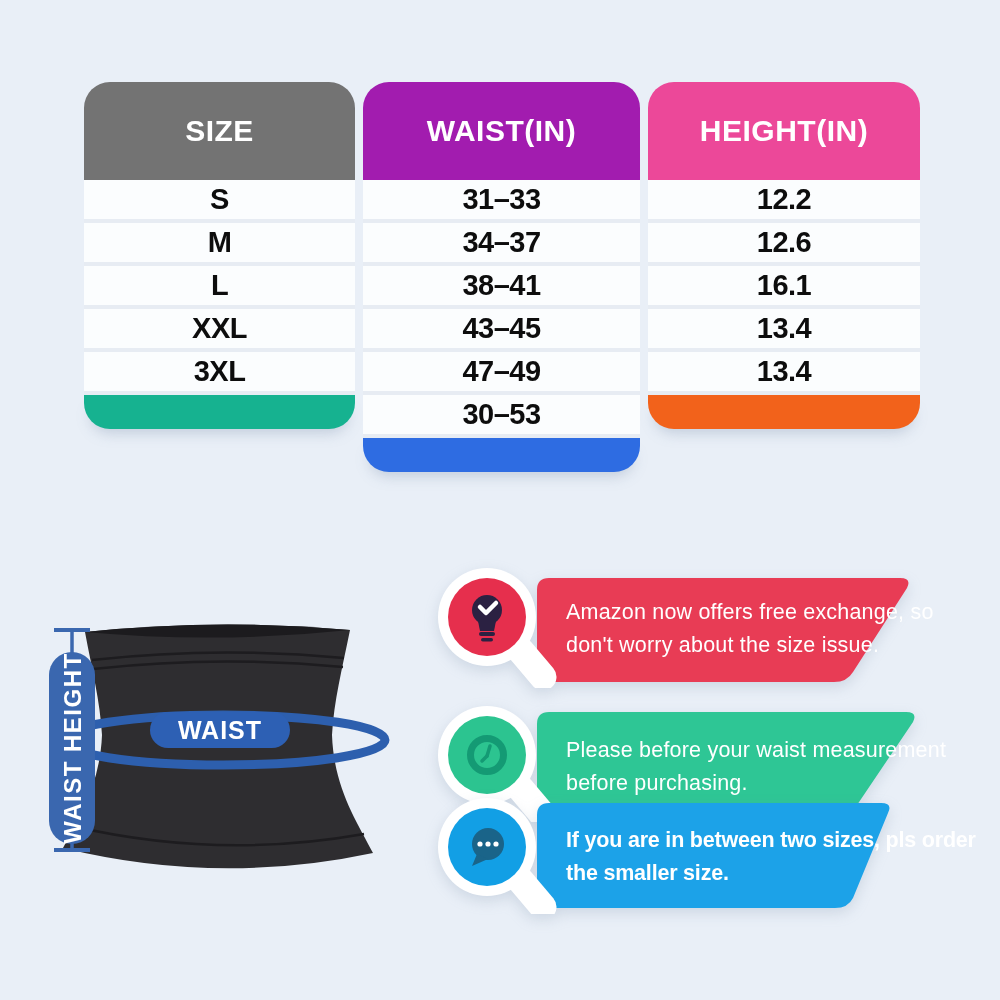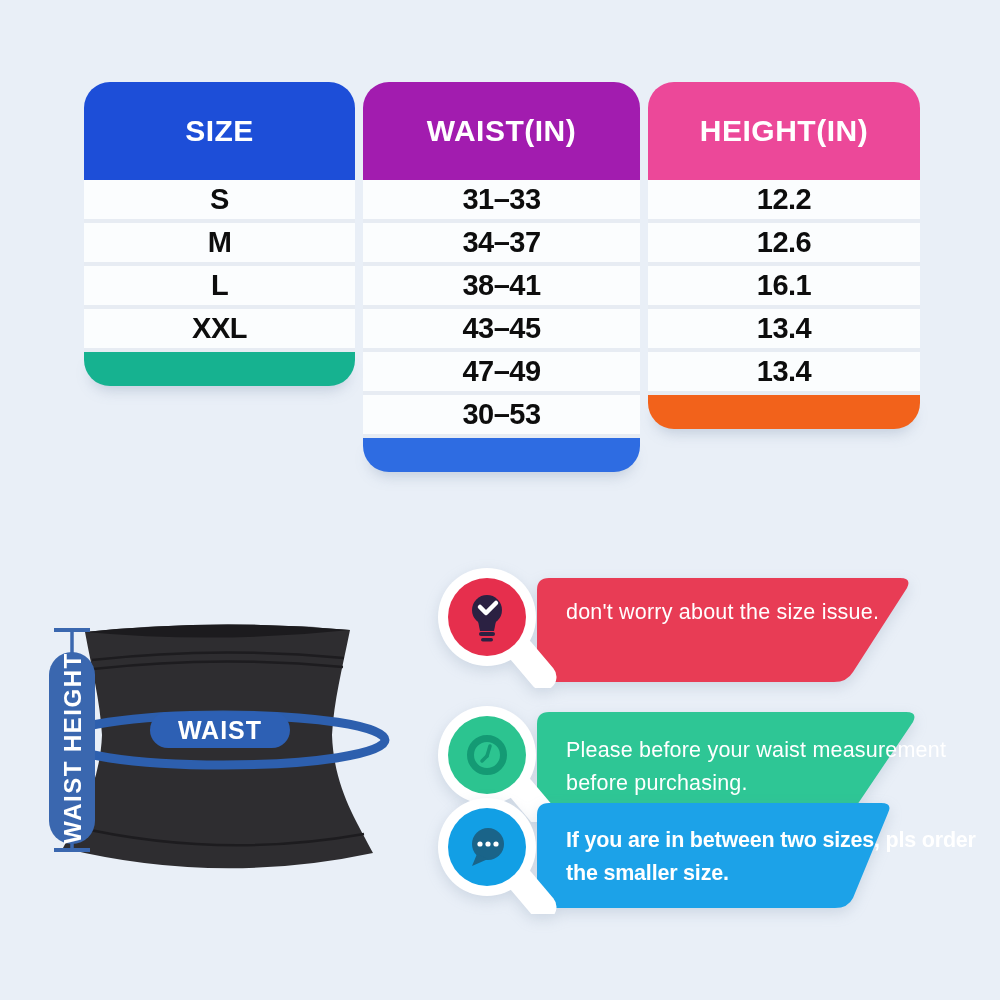--- a/index.html
+++ b/index.html
@@ -14,21 +14,21 @@
   .size-table {
     position:absolute; left:84px; top:82px; width:836px;
     display:grid; grid-template-columns:271px 277px 272px; column-gap:8px;
   }
   .col { display:flex; flex-direction:column; }
   .col-header {
     height:98px; border-radius:26px 26px 0 0;
     display:flex; align-items:center; justify-content:center;
     color:#ffffff; font-size:30px; font-weight:700; letter-spacing:.5px;
   }
-  .col-header.green { background:#1d4ed8; }
+  .col-header.green { background:#737373; }
   .col-header.blue  { background:#a21caf; }
   .col-header.orange{ background:#ec4899; }
   .rowcell {
     height:43px; border-bottom:4px solid #e7ecf3; background:#fbfdfe;
     display:flex; align-items:center; justify-content:center;
     font-size:29px; font-weight:700; color:#0d0d0d; letter-spacing:-0.5px;
   }
   .rows { border-top:0; }
   .col-footer {
     height:34px; border-radius:0 0 26px 26px;
@@ -61,20 +61,21 @@
 
   <div class="size-table">
 
     <div class="col">
       <div class="col-header green">SIZE</div>
       <div class="rows">
         <div class="rowcell">S</div>
         <div class="rowcell">M</div>
         <div class="rowcell">L</div>
         <div class="rowcell">XXL</div>
+        <div class="rowcell">3XL</div>
       </div>
       <div class="col-footer green"></div>
     </div>
 
     <div class="col">
       <div class="col-header blue">WAIST(IN)</div>
       <div class="rows">
         <div class="rowcell">31–33</div>
         <div class="rowcell">34–37</div>
         <div class="rowcell">38–41</div>
@@ -135,20 +136,21 @@
       <circle cx="57" cy="65" r="39" fill="#e62f4d"></circle>
       <g transform="translate(57,64)">
         <circle cx="0" cy="-6" r="15" fill="#2b2142"></circle>
         <path d="M-9,5 L9,5 L7,15 L-7,15 Z" fill="#2b2142"></path>
         <rect x="-8" y="16" width="16" height="4" rx="2" fill="#2b2142"></rect>
         <rect x="-6" y="22" width="12" height="3.5" rx="1.75" fill="#2b2142"></rect>
         <path d="M-7,-9 L-1,-3 L9,-13" stroke="#ffffff" stroke-width="4.5" fill="none" stroke-linecap="round" stroke-linejoin="round"></path>
       </g>
     </svg>
     <div class="callout-text">
+      <div>Amazon now offers free exchange, so</div>
       <div>don't worry about the size issue.</div>
     </div>
   </div>
 
   <div class="callout c2">
     <svg width="530" height="136" viewBox="0 0 530 136">
       <path d="M119,26 H476 Q488,26 483,36 L425,122 Q419,132 406,132 H119 Q107,132 107,120 V38 Q107,26 119,26 Z" fill="#2ec695"></path>
       <path d="M91,103 L113,129" stroke="#ffffff" stroke-width="27" stroke-linecap="round"></path>
       <circle cx="57" cy="69" r="49" fill="#ffffff"></circle>
       <circle cx="57" cy="69" r="39" fill="#2cc490"></circle>

